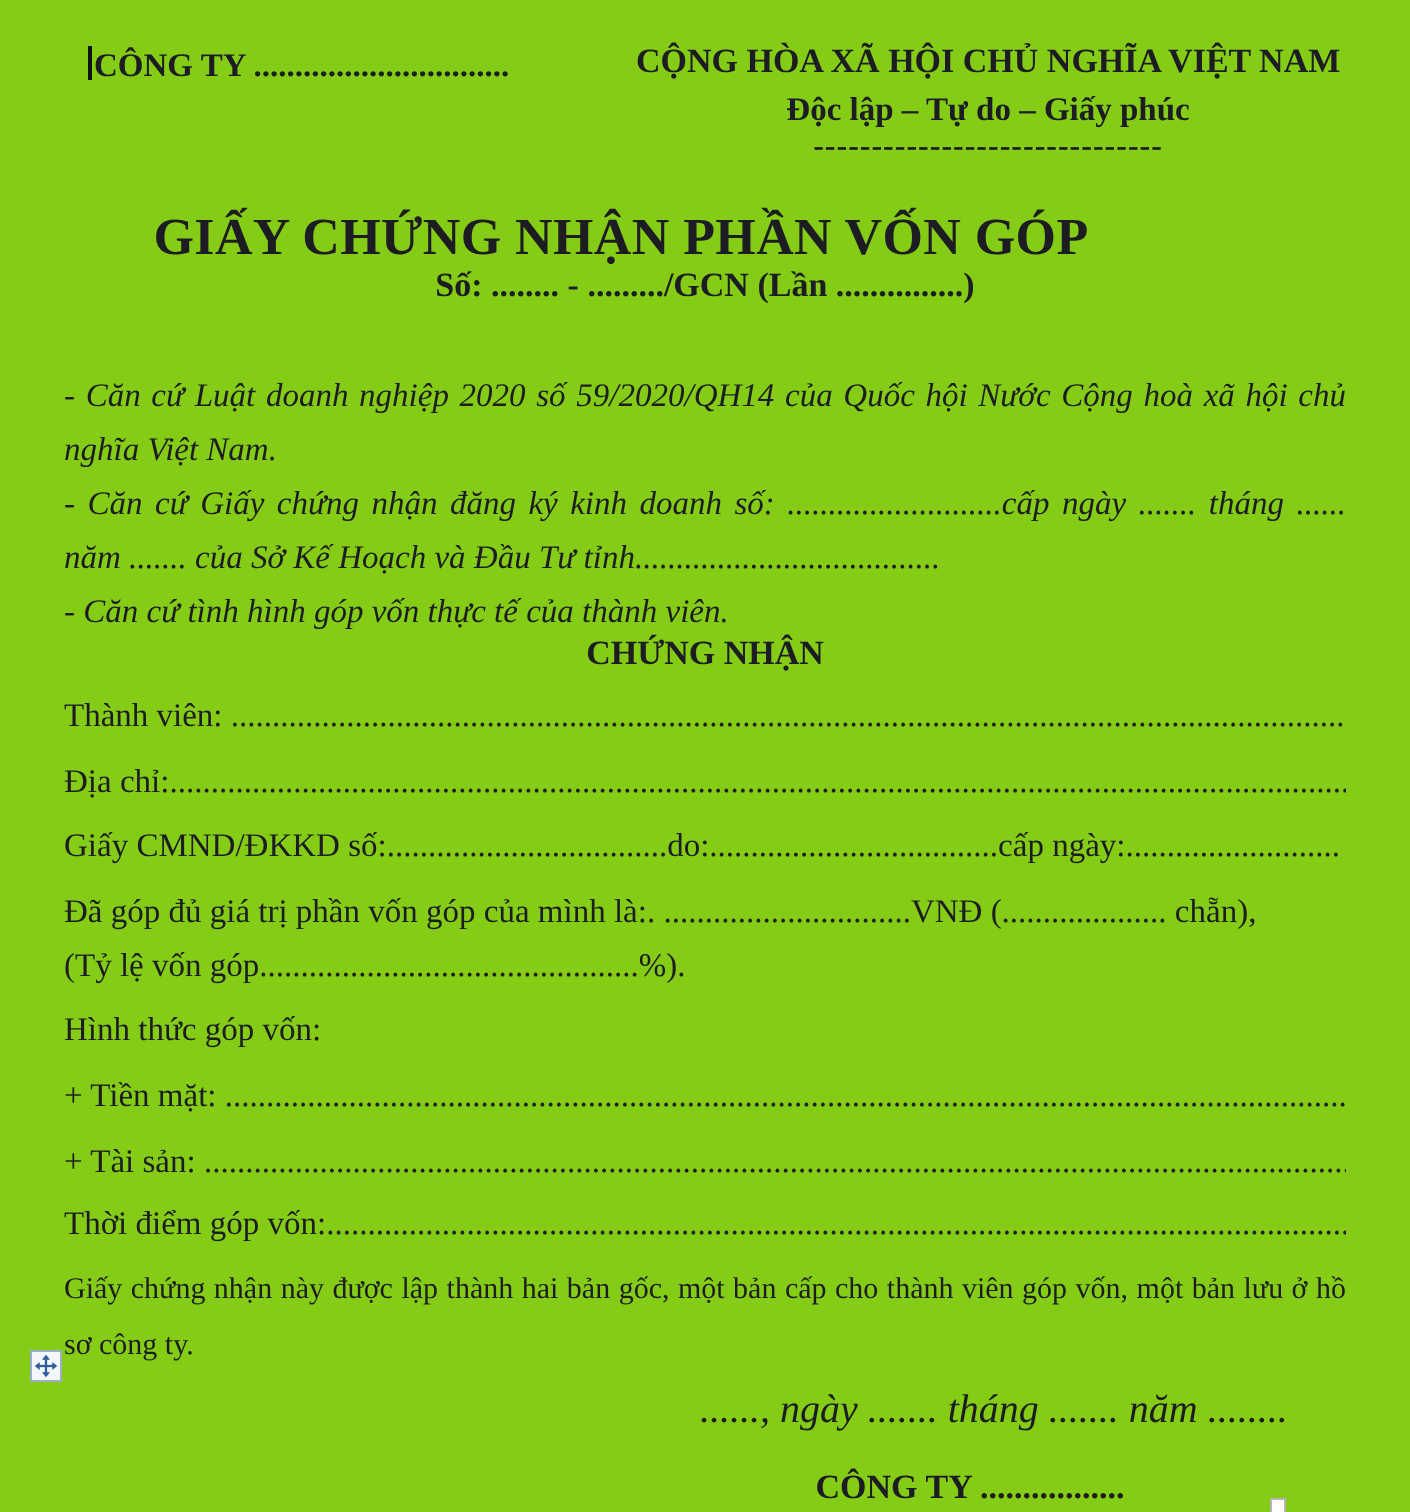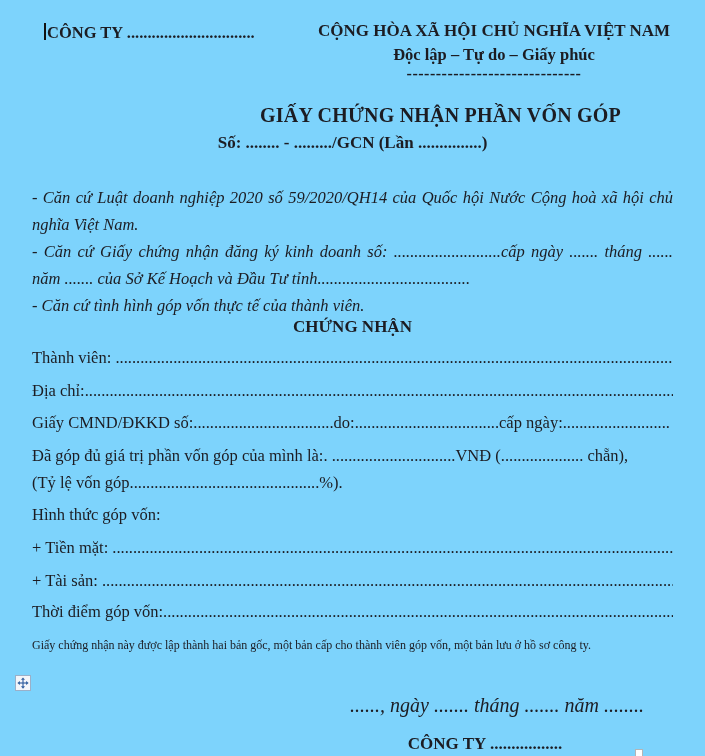--- a/index.html
+++ b/index.html
@@ -1,20 +1,20 @@
 <!DOCTYPE html>
 <html><head>
 <meta charset="utf-8">
 <style>
   * { margin:0; padding:0; box-sizing:border-box; }
   html,body { background:#ffffff; }
   .page {
     position:relative;
     width:705px; height:756px;
-    background:#7dd3fc;
+    background:#84cc16;
     font-family:"Liberation Serif","DejaVu Serif",serif;
     color:#1c1c22;
     overflow:hidden;
   }
   .caret {
     position:absolute; left:44px; top:23px;
     width:2px; height:17px; background:#111;
   }
   .header-left {
     position:absolute; left:47px; top:19px;
@@ -23,21 +23,21 @@
   }
   .header-right {
     position:absolute; left:318px; top:19px; width:352px;
     text-align:center; font-weight:700;
   }
   .header-right .nat-title { font-size:17px; line-height:24px; white-space:nowrap; }
   .header-right .motto { font-size:16.5px; line-height:24px; }
   .header-right .divider { font-size:16px; line-height:14px; letter-spacing:0.5px; font-weight:700; }
   .doc-title {
     position:absolute; left:0; top:104px; width:621px;
-    text-align:right; font-weight:700; font-size:20px; letter-spacing:0.2px;
+    text-align:center; font-weight:700; font-size:26px; letter-spacing:0.2px;
   }
   .doc-subtitle {
     position:absolute; left:0; top:133px; width:705px;
     text-align:center; font-weight:700; font-size:17px;
   }
   .preamble {
     position:absolute; left:32px; top:184px; width:641px;
     font-style:italic; font-size:16.5px; line-height:27px;
     text-align:justify;
   }
@@ -54,21 +54,21 @@
   .f-address { top:381px; }
   .f-id { top:413px; }
   .f-contrib1 { top:446px; }
   .f-contrib2 { top:473px; }
   .f-form { top:505px; }
   .f-cash { top:538px; }
   .f-asset { top:571px; }
   .f-time { top:602px; }
   .closing {
     position:absolute; left:32px; top:631px; width:641px;
-    font-size:12px; line-height:28px; text-align:justify;
+    font-size:15px; line-height:28px; text-align:justify;
   }
   .move-handle {
     position:absolute; left:15px; top:675px;
     width:16px; height:16px;
     border:1px solid #9ab0c9; background:#f3f6fa;
     display:flex; align-items:center; justify-content:center;
     cursor:move;
   }
   .move-handle svg { width:12px; height:12px; display:block; }
   .signature {

